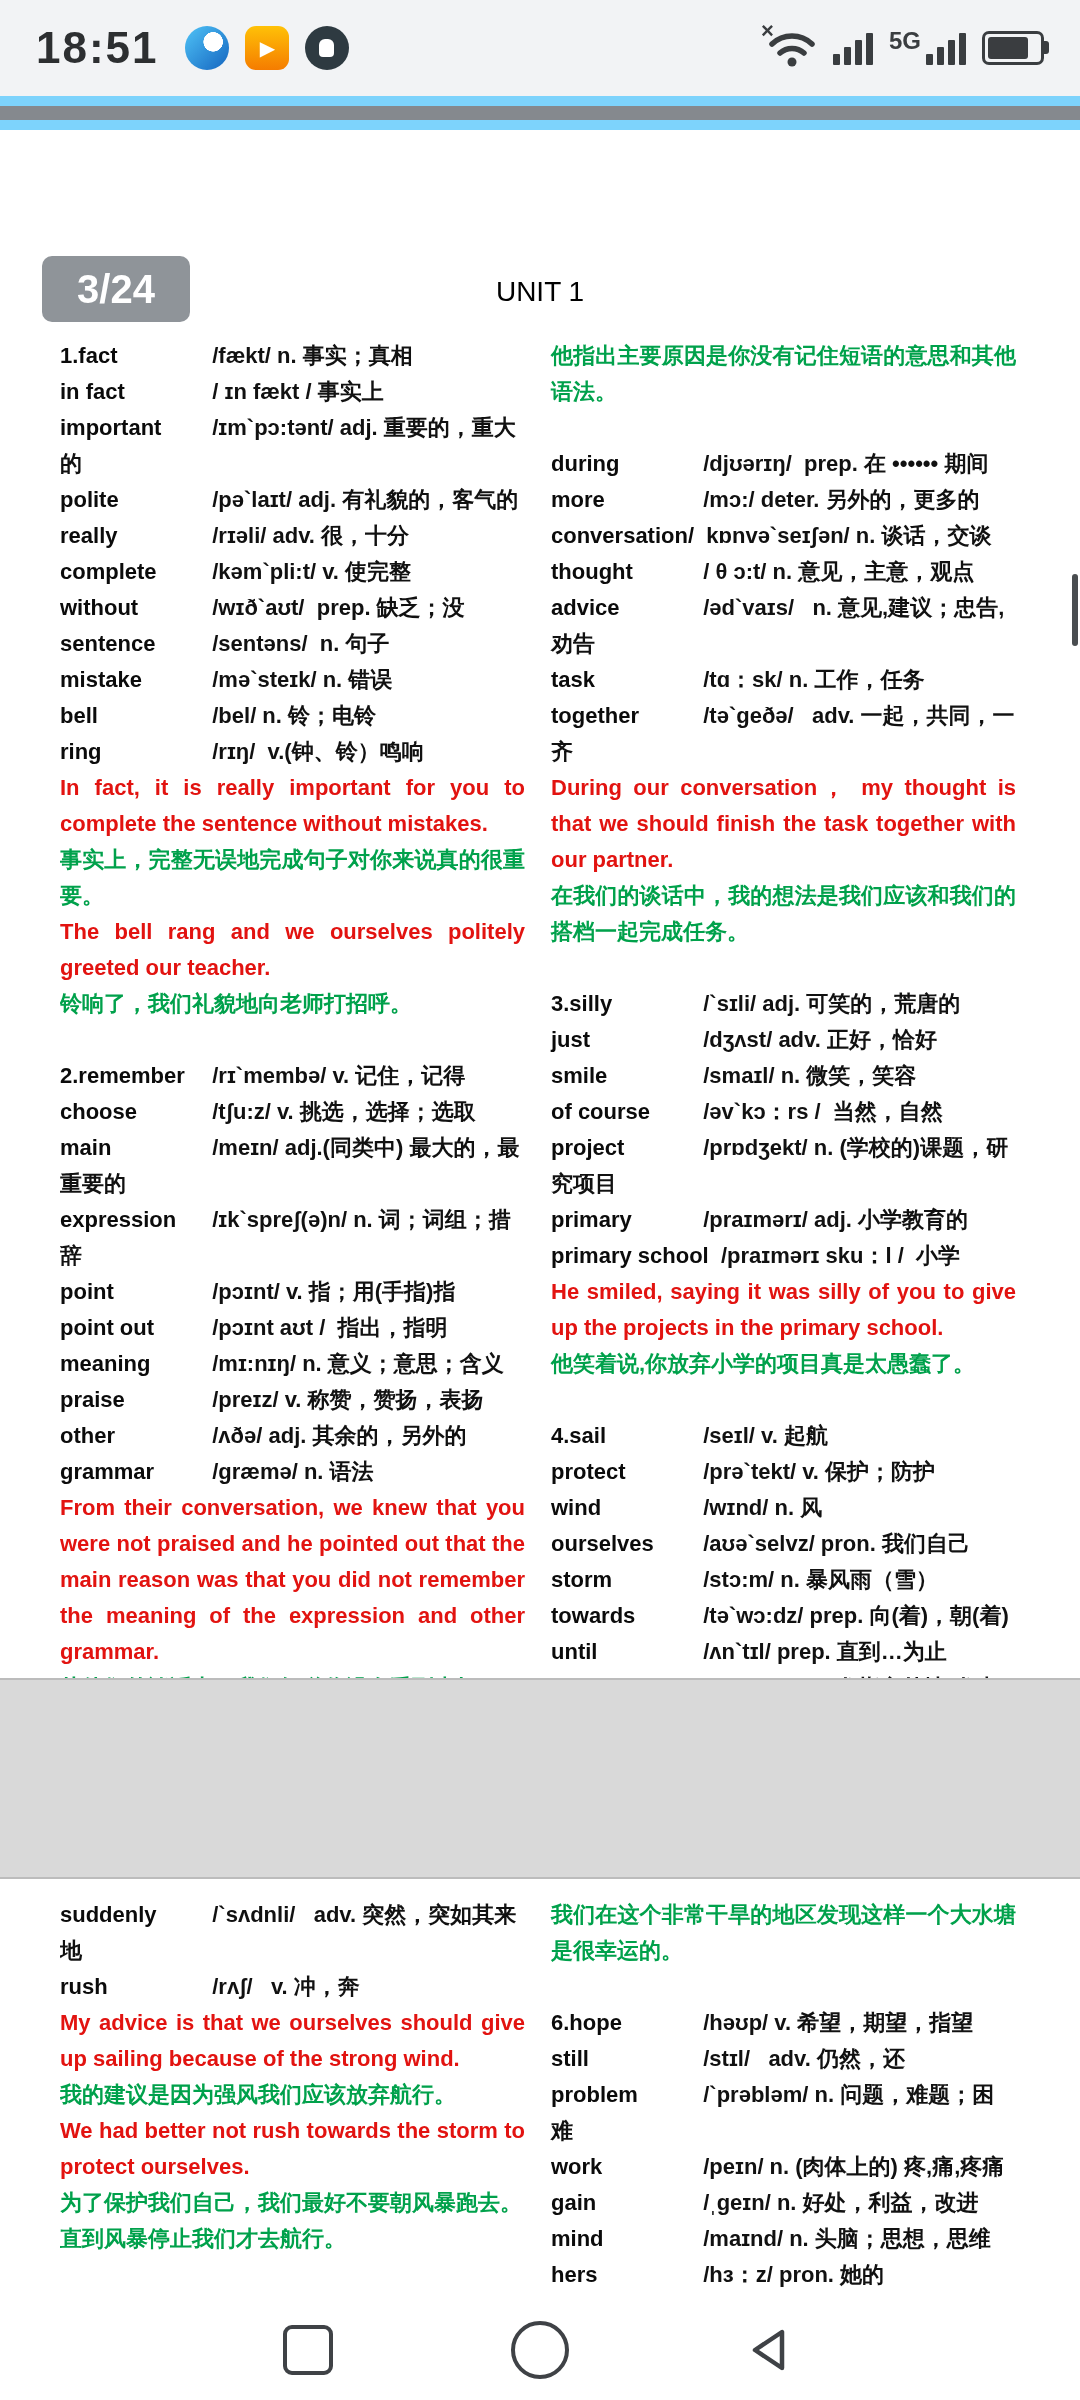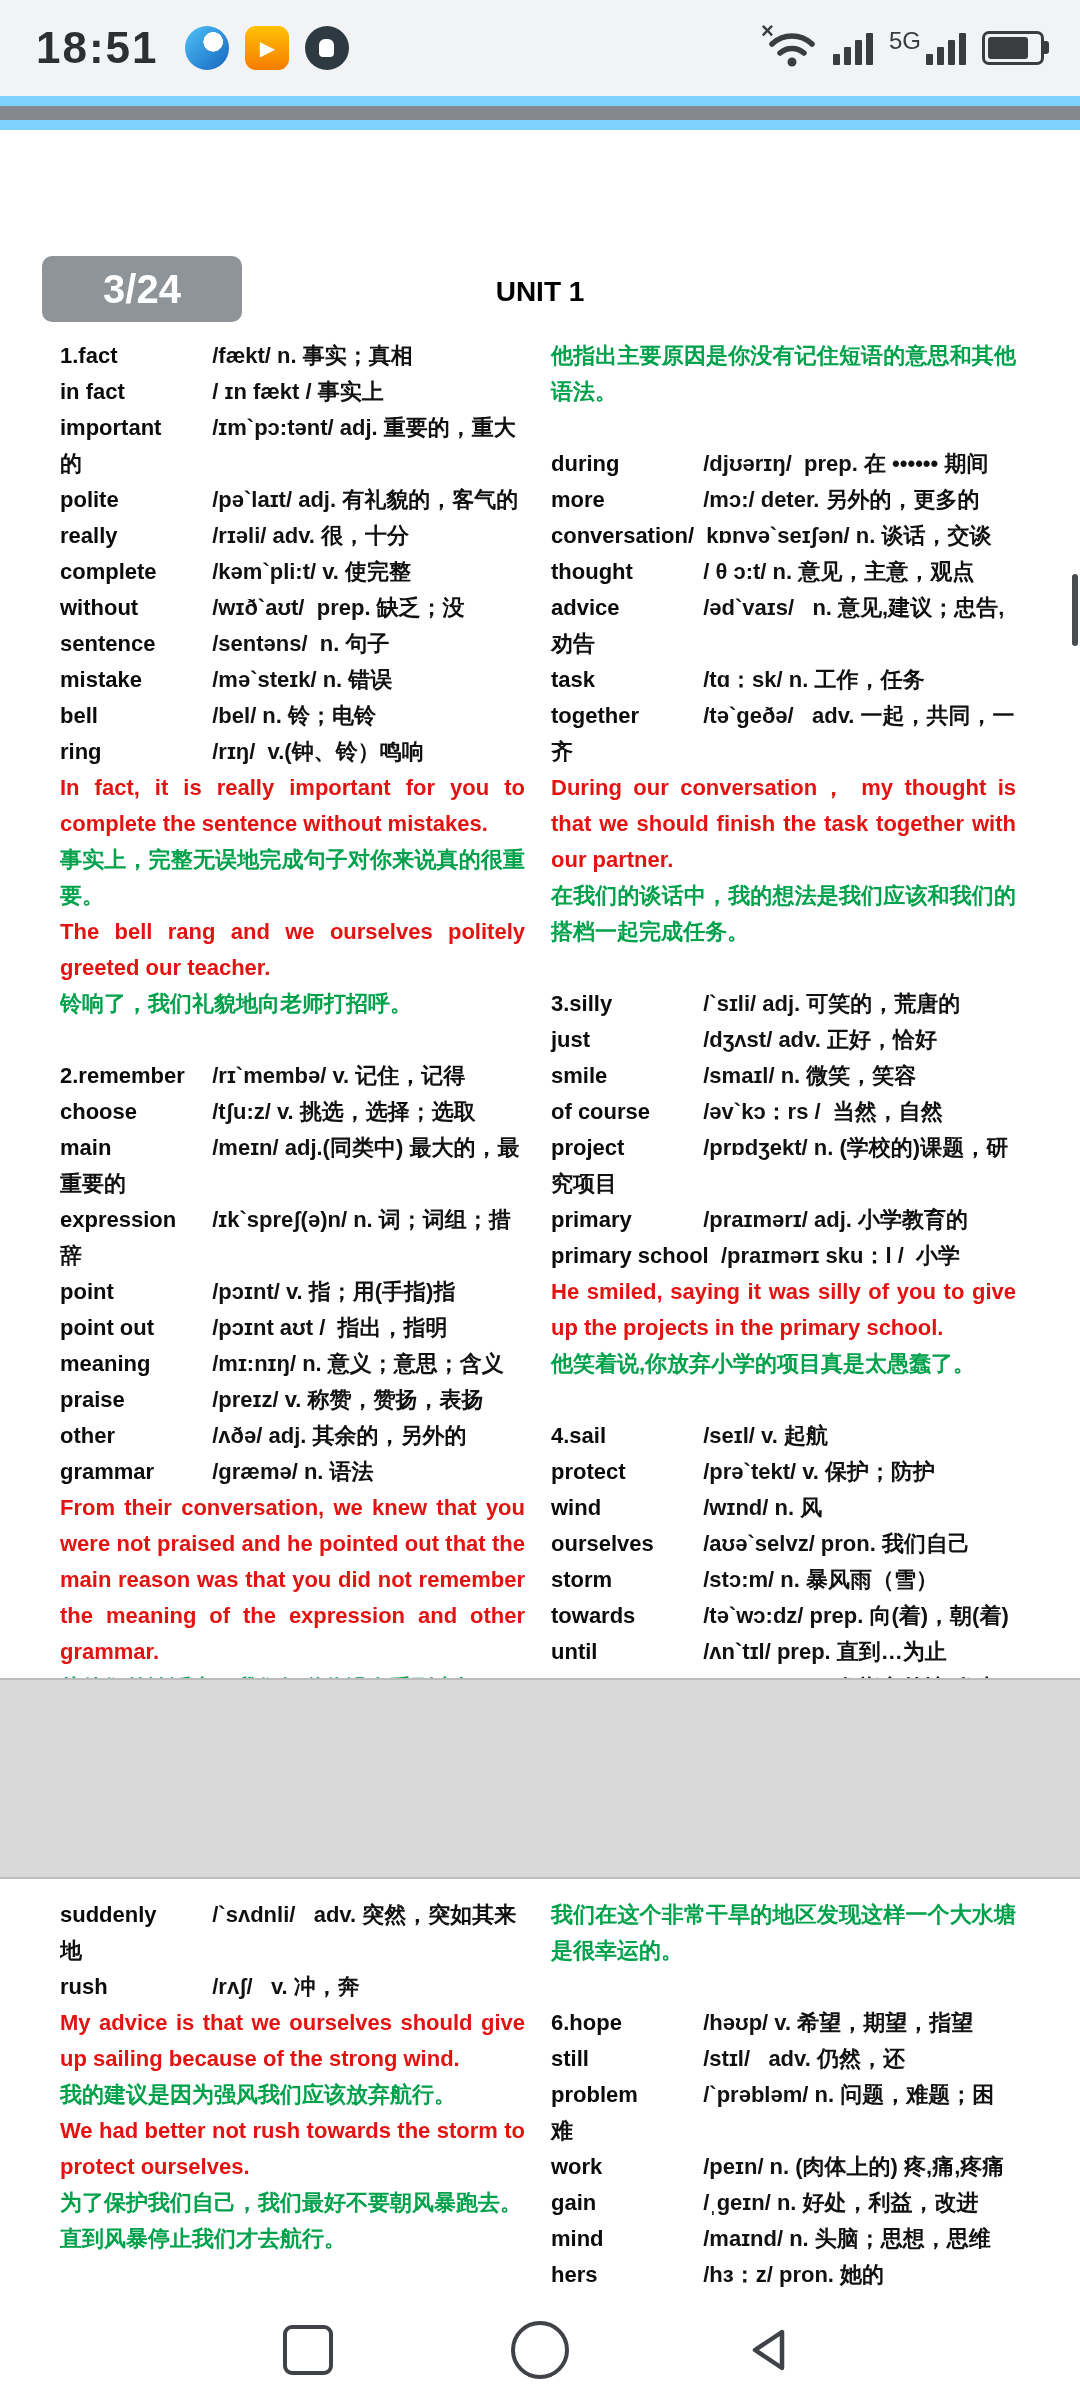--- a/index.html
+++ b/index.html
@@ -23,35 +23,35 @@
   .ai.hand{background:#2e3a41;}
   .ai.hand .palm{width:15px;height:18px;background:#fff;border-radius:6px 6px 4px 4px;}
   .right-icons{margin-left:auto;display:flex;align-items:center;gap:16px;}
   .wifi-wrap{position:relative;width:50px;height:40px;}
   .wifi-x{position:absolute;left:-6px;top:-10px;font-size:22px;font-weight:700;color:#3a3d40;}
   .bars{display:flex;align-items:flex-end;gap:4px;height:34px;}
   .bars i{display:block;width:7px;background:#3a3d40;border-radius:1px;}
   .bars i:nth-child(1){height:11px}.bars i:nth-child(2){height:18px}
   .bars i:nth-child(3){height:25px}.bars i:nth-child(4){height:32px}
   .net5g{display:flex;align-items:flex-start;gap:5px;}
-  .net5g .lbl{font-size:24px;font-weight:400;color:#3a3d40;margin-top:-4px;}
+  .net5g .lbl{font-size:24px;font-weight:700;color:#3a3d40;margin-top:-4px;}
   .battery{position:relative;width:56px;height:28px;border:3px solid #3a3d40;border-radius:7px;}
   .battery .level{position:absolute;left:3px;top:3px;bottom:3px;width:72%;background:#3a3d40;border-radius:3px;}
   .battery .tip{position:absolute;right:-8px;top:7px;width:5px;height:13px;background:#3a3d40;border-radius:0 3px 3px 0;}
   
   .top-bar-divider{position:absolute;top:106px;left:0;right:0;height:14px;background:#85898e;}
   
   .doc-viewport{position:absolute;top:130px;left:0;right:0;height:2170px;overflow:hidden;background:#fff;}
   .page-badge{
-    position:absolute;left:42px;top:126px;width:200px;height:66px;background:#8f9499;
+    position:absolute;left:42px;top:126px;width:148px;height:66px;background:#8f9499;
     border-radius:10px;color:#fff;font-size:40px;font-weight:700;
     display:flex;align-items:center;justify-content:center;
   }
   .unit-title{position:absolute;top:146px;left:0;right:0;margin:0;text-align:center;
-    font-size:28px;font-weight:700;color:#000;}
+    font-size:28px;font-weight:400;color:#000;}
   .cols{position:absolute;left:60px;right:64px;display:flex;gap:26px;overflow:hidden;}
   .cols.page1{top:208px;height:1340px;}
   .cols.page2{top:1767px;height:403px;}
   .col{flex:1 1 0;min-width:0;}
   .blk{font-size:22px;line-height:36px;color:var(--ink,#111);}
   .blk.gap{height:36px;}
   .blk.vocab{white-space:pre-wrap;font-weight:600;}
   .blk.vocab .w{display:inline-block;min-width:140px;font-weight:700;color:#0b0b0b;}
   .blk.en{color:var(--red,#e21310);font-weight:700;text-align:justify;}
   .blk.zh{color:var(--green,#00a14b);font-weight:700;text-align:justify;}

